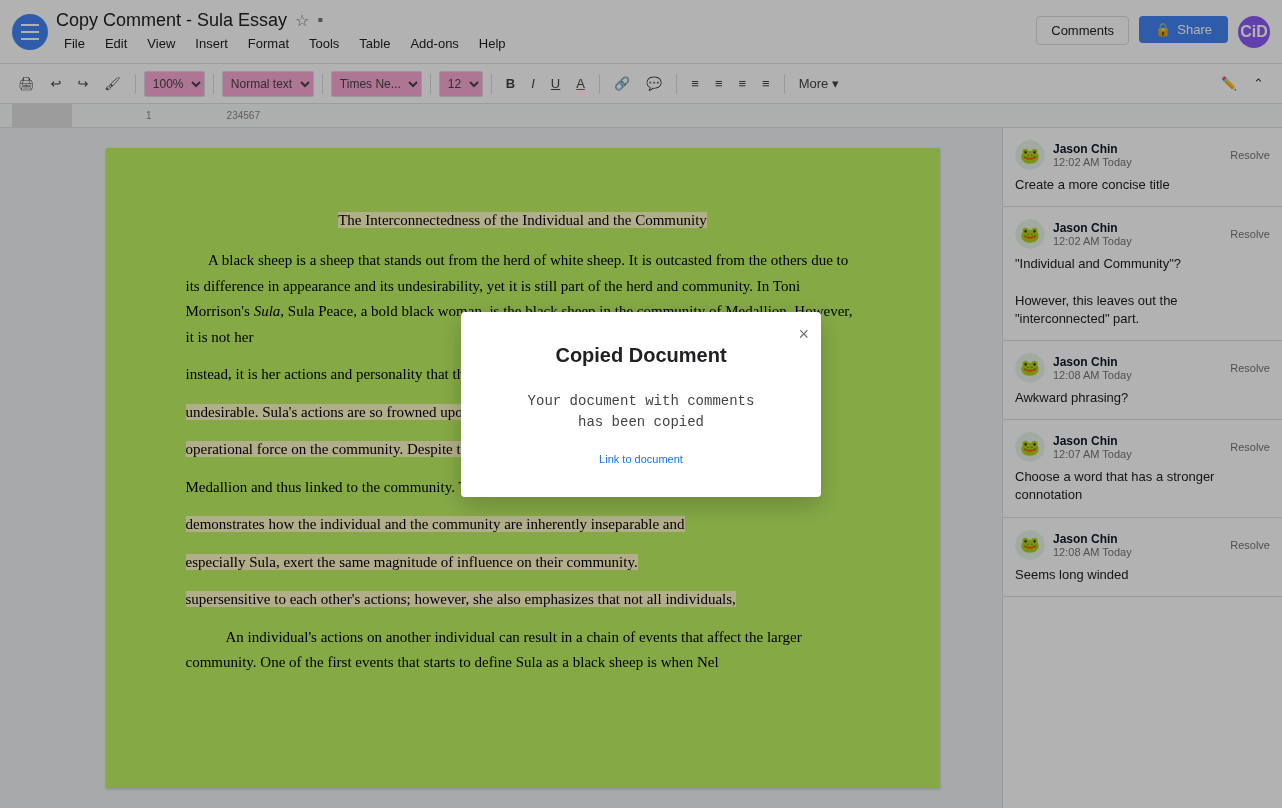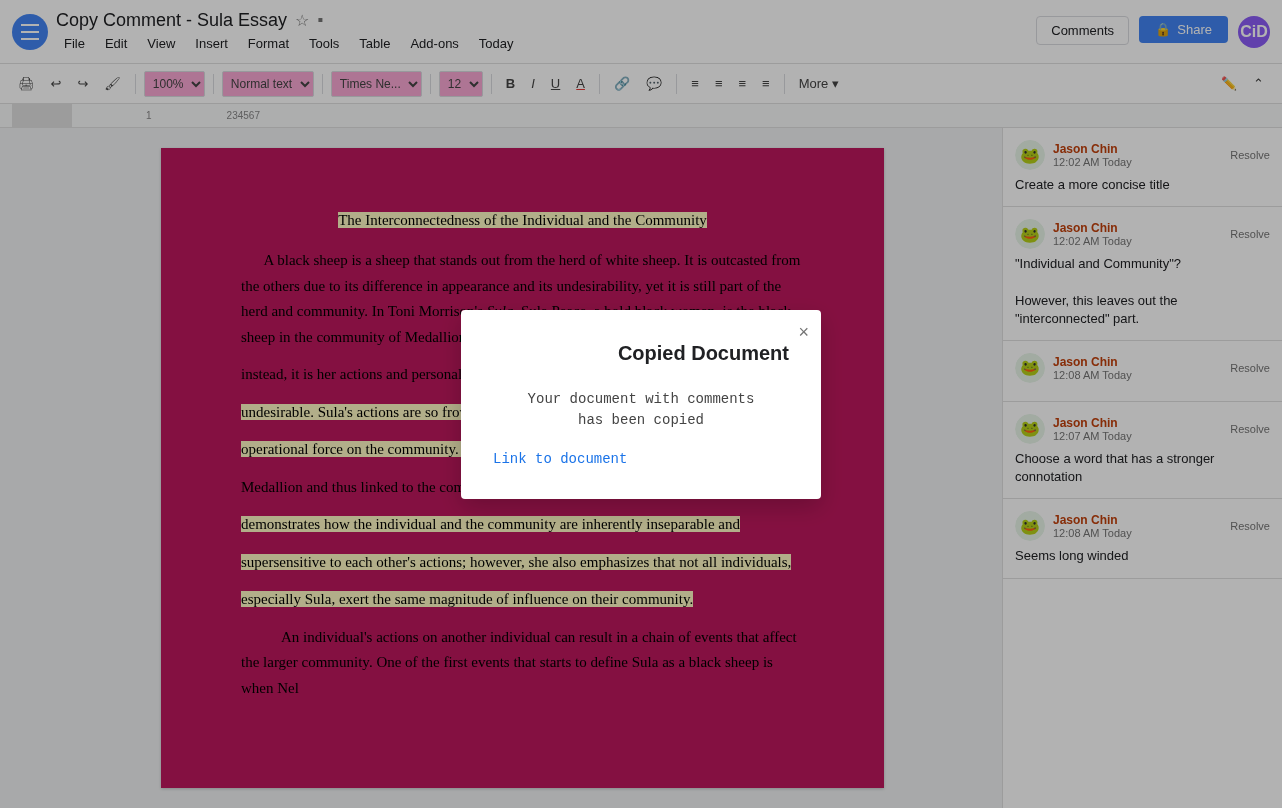--- a/index.html
+++ b/index.html
@@ -82,21 +82,21 @@
     .main-area {
       display: flex; height: calc(808px - 64px - 40px - 24px);
     }
 
     
     .doc-area {
       flex: 1; background: #f1f3f4; overflow-y: auto;
       padding: 20px; display: flex; justify-content: center;
     }
     .doc-page {
-      background: #be185d; width: 723px; min-height: 600px;
+      background: #bef264; width: 834px; min-height: 600px;
       padding: 60px 80px; box-shadow: 0 1px 3px rgba(0,0,0,0.2);
       font-family: 'Times New Roman', Times, serif; font-size: 15px;
       line-height: 1.6; color: #000; position: relative; margin-left: 43px;
     }
     .doc-title-text {
       text-align: center; margin-bottom: 16px; font-size: 15px;
     }
     .highlight { background: #fff9c4; }
     .doc-para { margin-bottom: 12px; text-indent: 40px; font-size: 15px; line-height: 1.7; }
     .doc-para.no-indent { text-indent: 0; }
@@ -115,54 +115,54 @@
     .comment-avatar {
       width: 30px; height: 30px; border-radius: 50%; flex-shrink: 0;
       overflow: hidden; position: relative;
     }
     .avatar-img {
       width: 30px; height: 30px; border-radius: 50%;
       background: #e8f5e9; display: flex; align-items: center; justify-content: center;
       font-size: 16px;
     }
     .comment-meta { flex: 1; }
-    .comment-author { font-size: 12px; font-weight: bold; color: #c2410c; }
+    .comment-author { font-size: 12px; font-weight: bold; color: #0f172a; }
     .comment-time { font-size: 11px; color: #757575; }
     .comment-resolve { font-size: 11px; color: #757575; cursor: pointer; }
     .comment-text { font-size: 13px; color: #202124; line-height: 1.4; }
 
     
     .modal-overlay {
       position: fixed; top: 0; left: 0; width: 100%; height: 100%;
       background: rgba(0,0,0,0.3); z-index: 1000;
       display: flex; align-items: center; justify-content: center;
     }
     .modal {
       background: #fff; border-radius: 4px; box-shadow: 0 8px 24px rgba(0,0,0,0.2);
       width: 360px; padding: 32px;
       position: relative;
     }
     .modal-close {
       position: absolute; top: 12px; right: 12px;
       font-size: 18px; color: #757575; cursor: pointer; background: none; border: none;
     }
     .modal-title {
-      font-size: 20px; font-weight: bold; text-align: right;
+      font-size: 20px; font-weight: bold; text-align: center;
       margin-bottom: 24px; color: #202124;
       font-family: Arial, sans-serif;
     }
     .modal-body {
       text-align: center; margin-bottom: 20px;
       font-size: 14px; color: #444; line-height: 1.5;
       font-family: Liberation Mono, monospace;
     }
     .modal-link {
-      display: block; 
-      font-size: 14px; color: #1a73e8; cursor: pointer;
-      font-family: Liberation Mono, monospace; text-decoration: none;
+      display: block; text-align: center;
+      font-size: 11px; color: #1a73e8; cursor: pointer;
+      font-family: Liberation Sans, sans-serif; text-decoration: none;
     }
   </style>
 </head>
 <body>
 
 <div class="top-bar">
   <div class="hamburger-btn">
     <span></span>
       <span></span>
       <span></span>
@@ -175,21 +175,21 @@
     </div>
     <div class="menu-bar">
       <span class="menu-item">File</span>
       <span class="menu-item">Edit</span>
       <span class="menu-item">View</span>
       <span class="menu-item">Insert</span>
       <span class="menu-item">Format</span>
       <span class="menu-item">Tools</span>
       <span class="menu-item">Table</span>
       <span class="menu-item">Add-ons</span>
-      <span class="menu-item">Today</span>
+      <span class="menu-item">Help</span>
     </div>
   </div>
   <div class="top-right">
     <button class="comments-btn">Comments</button>
     <button class="share-btn">
       <span>🔒</span>
       <span>Share</span>
     </button>
     <div class="user-avatar">CiD</div>
   </div>
@@ -278,24 +278,24 @@
       <p class="doc-para no-indent">
         <span class="highlight">operational force on the community. Despite the co</span>
       </p>
       <p class="doc-para no-indent">
         Medallion and thus linked to the community. Throu
       </p>
       <p class="doc-para no-indent">
         <span class="highlight">demonstrates how the individual and the community are inherently inseparable and</span>
       </p>
       <p class="doc-para no-indent">
+        <span class="highlight">especially Sula, exert the same magnitude of influence on their community.</span>
+      </p>
+      <p class="doc-para no-indent">
         <span class="highlight">supersensitive to each other's actions; however, she also emphasizes that not all individuals,</span>
-      </p>
-      <p class="doc-para no-indent">
-        <span class="highlight">especially Sula, exert the same magnitude of influence on their community.</span>
       </p>
 
       <p class="doc-para">
         An individual's actions on another individual can result in a chain of events that affect the larger community. One of the first events that starts to define Sula as a black sheep is when Nel
       </p>
 
     </div>
   </div>
 
   <div class="comments-sidebar">
@@ -334,20 +334,21 @@
       <div class="comment-header">
         <div class="comment-avatar">
           <div class="avatar-img">🐸</div>
         </div>
         <div class="comment-meta">
           <div class="comment-author">Jason Chin</div>
           <div class="comment-time">12:08 AM Today</div>
         </div>
         <span class="comment-resolve">Resolve</span>
       </div>
+      <div class="comment-text">Awkward phrasing?</div>
     </div>
 
     <div class="comment-card">
       <div class="comment-header">
         <div class="comment-avatar">
           <div class="avatar-img">🐸</div>
         </div>
         <div class="comment-meta">
           <div class="comment-author">Jason Chin</div>
           <div class="comment-time">12:07 AM Today</div>

